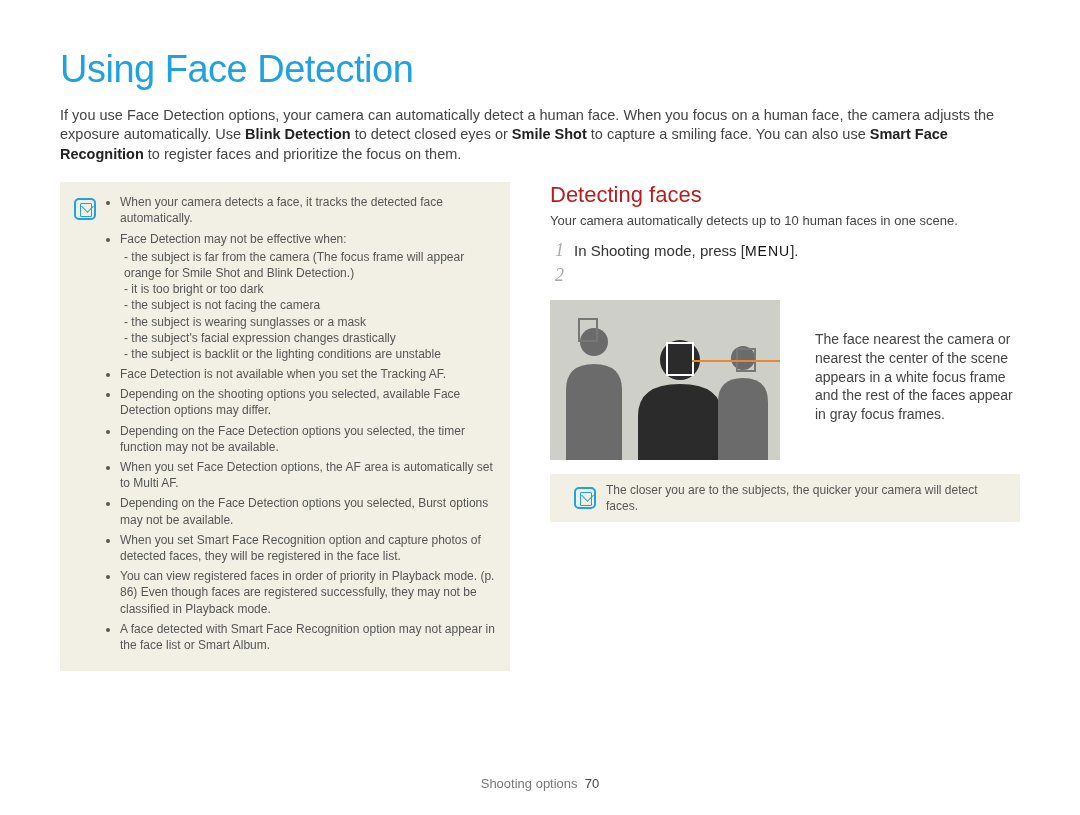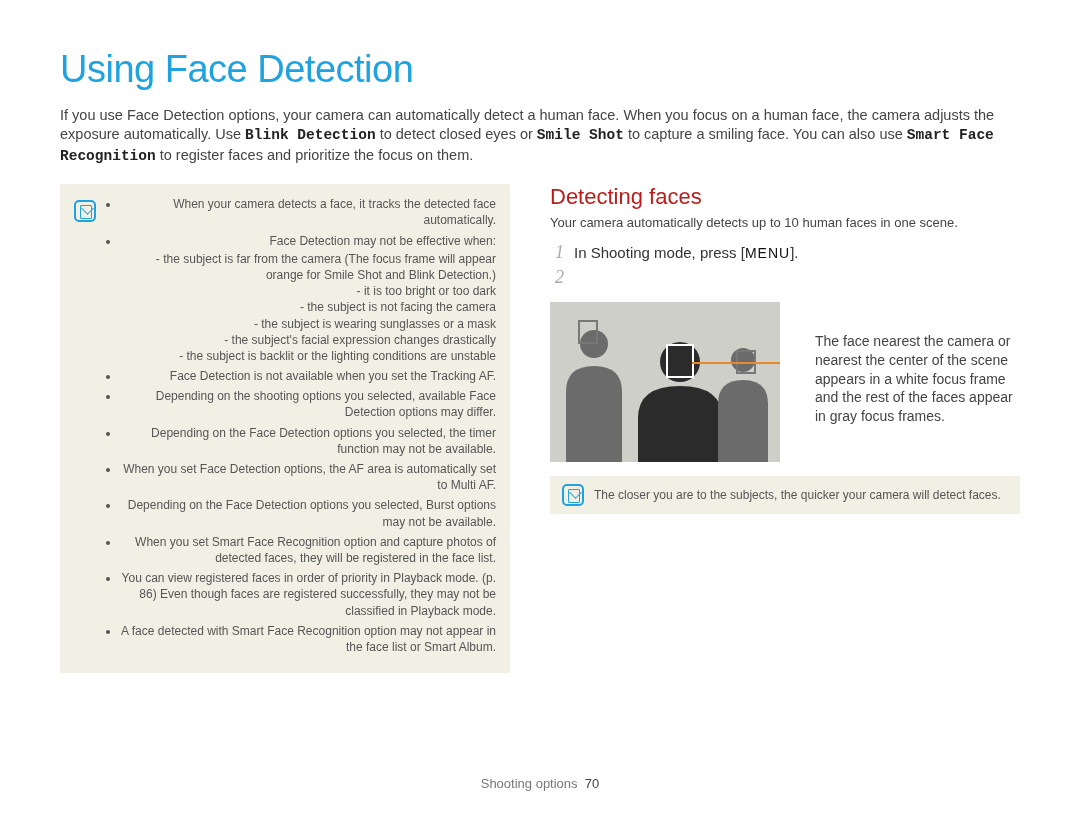--- a/index.html
+++ b/index.html
@@ -22,39 +22,38 @@
     color: #1fa2e0;
     font-size: 38px;
     margin: 0 0 8px 0;
     letter-spacing: -0.5px;
   }
   .intro {
     font-size: 14.5px;
     line-height: 1.35;
     color: #444;
   }
-  .intro b { font-weight: 700; color: #222; font-family: Liberation Mono, monospace; }
+  .intro b { font-weight: 700; color: #222; }
   .columns {
     display: flex;
     gap: 40px;
     margin-top: 18px;
     align-items: flex-start;
   }
   .leftcol { width: 450px; flex: 0 0 450px; }
   .rightcol { flex: 1; }
   .notebox {
     background: #f2f0e5;
     padding: 12px 14px 14px 14px;
     display: flex;
     gap: 10px;
     align-items: flex-start;
-    text-align: right;
   }
   .notebox.small {
-    padding: 8px 12px;
+    padding: 8px 24px;
     align-items: center;
   }
   .note-icon {
     flex: 0 0 22px;
     height: 22px;
     border: 2px solid #1fa2e0;
     border-radius: 5px;
     position: relative;
     margin-top: 4px;
   }

